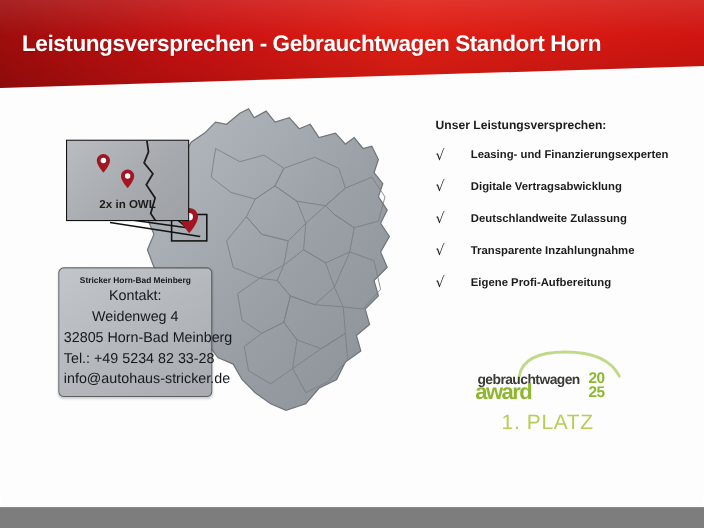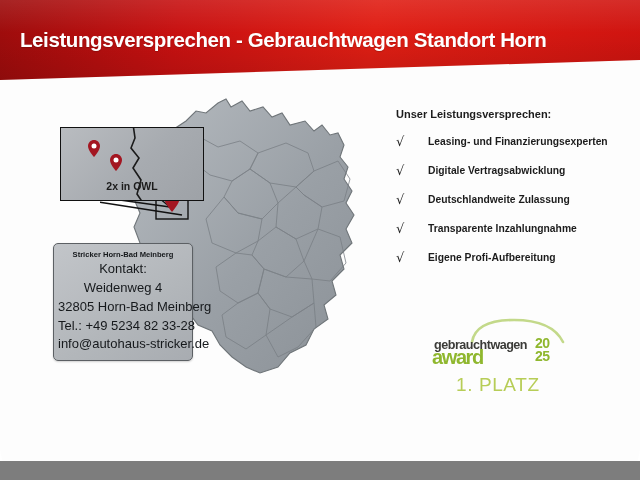--- a/index.html
+++ b/index.html
@@ -32,21 +32,20 @@
   
   .map-wrap{position:absolute;left:100px;top:95px;width:270px;height:310px;}
   .map-svg{position:absolute;left:0;top:0;}
 
   
   .callout{
     position:absolute;left:60px;top:127px;width:110px;height:72px;
     background:linear-gradient(135deg,#b9bcc0 0%,#a7abb0 55%,#9ea2a7 100%);
     border:1.6px solid #111;
     z-index:6;
-    padding-left:32px;
   }
   .callout-inner{position:absolute;inset:0;overflow:hidden;}
   .callout-label{
     position:absolute;left:0;right:0;bottom:8px;text-align:center;
     font-size:10.5px;font-weight:bold;color:#1b1b1b;
   }
 
   
   .contact{
     position:absolute;left:53px;top:243px;width:130px;

